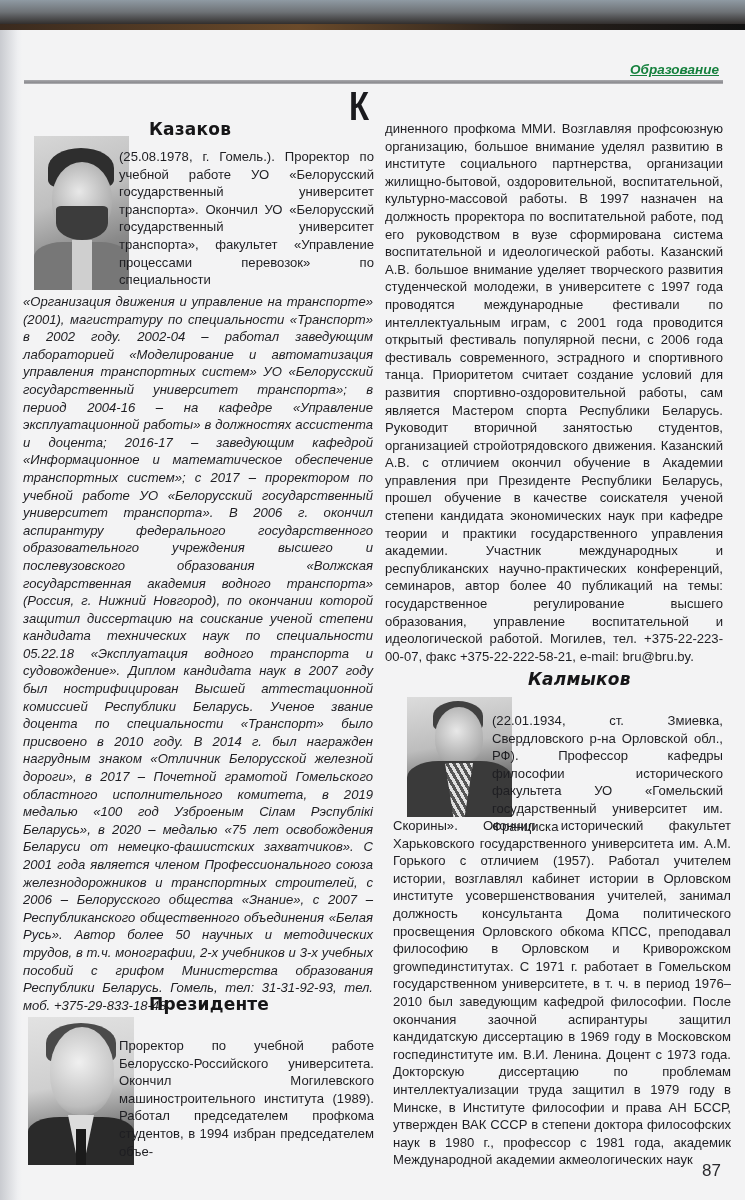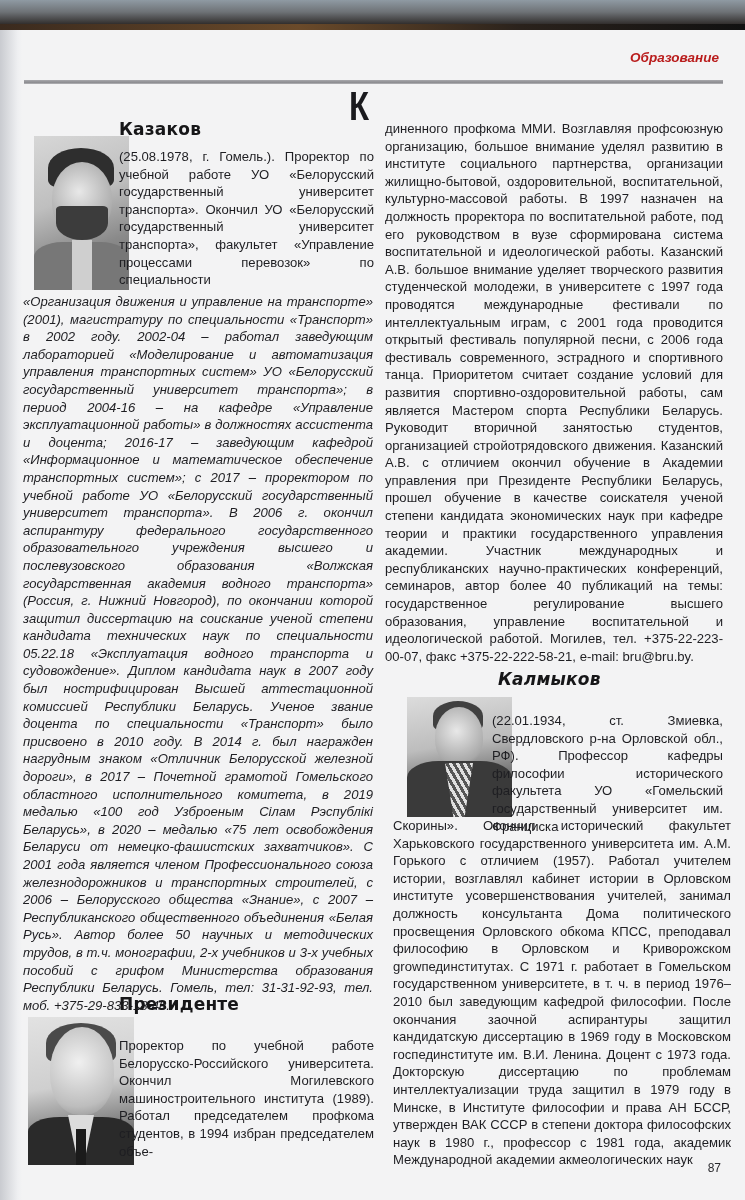--- a/index.html
+++ b/index.html
@@ -17,40 +17,40 @@
     .topband::after {
       content: ""; position: absolute; left: 0; right: 0; bottom: 0; height: 6px;
       background: linear-gradient(to right, #3a2a1e, #6a4a2a 40%, #2a221c 70%, #111 100%);
     }
     .leftshade {
       position: absolute; left: 0; top: 30px; width: 22px; height: 1170px;
       background: linear-gradient(to right, #c9cbd0, #eeeff1 80%, rgba(243,243,244,0));
     }
     .page { position: absolute; left: 0; top: 0; width: 745px; height: 1200px; }
     .section-title {
-      position: absolute; right: 26px; top: 50px;
-      font-size: 13.5px; font-weight: bold; font-style: italic; color: #b91c1c;
+      position: absolute; right: 26px; top: 62px;
+      font-size: 13.5px; font-weight: bold; font-style: italic; color: #15803d; text-decoration: underline;
     }
     .header-rule {
       position: absolute; left: 24px; right: 22px; top: 80px; height: 4px;
       background: linear-gradient(to bottom, #a9a9ad, #8c8c90 60%, #b5b5b8);
     }
     .letter {
       position: absolute; left: 349px; top: 84px;
       font-size: 40px; font-weight: bold; color: #1a1a1e;
       transform: scaleX(0.82); transform-origin: left top;
       font-family: "Liberation Sans", sans-serif;
     }
     .col { position: absolute; font-size: 13.1px; line-height: 17.6px; text-align: justify; }
     .photo {
       position: absolute; background: #888; overflow: hidden;
     }
     .name {
       font-weight: bold; font-size: 17px; line-height: 19px; color: #161618;
-      font-family: "DejaVu Sans", sans-serif; letter-spacing: 0.2px;
+      font-family: "DejaVu Sans", sans-serif; letter-spacing: 0.2px; margin-left: 30px;
     }
     .name .l { display: block; }
 
     
     .e1 { position: absolute; left: 22px; top: 120px; width: 350px; }
     .e1 .photo { left: 12px; top: 16px; width: 95px; height: 154px;
       background: linear-gradient(160deg, #d7d7d7 0%, #bfbfbf 40%, #8a8a8a 70%, #6a6a6a 100%); }
     .e1 .name { position: absolute; left: 97px; top: 0; width: 255px; }
     .e1 .bio-top { position: absolute; left: 97px; top: 28px; width: 255px; }
     .e1 .bio-rest { position: absolute; left: 1px; top: 173px; width: 350px; font-style: italic; }
@@ -75,21 +75,21 @@
 
     .face {
       position: absolute; border-radius: 50% 50% 45% 45%;
       background: radial-gradient(circle at 45% 40%, #e8e8e8, #a8a8a8 70%, #6a6a6a);
     }
     .hair { position: absolute; border-radius: 50% 50% 20% 20%; background: #3a3a3a; }
     .suit { position: absolute; background: #333; border-radius: 30% 30% 0 0; }
 
     .page-number {
       position: absolute; right: 24px; top: 1161px;
-      font-size: 12px; color: #2a2a2e;
+      font-size: 17px; color: #2a2a2e;
     }
   </style>
 </head>
 <body>
 
 <div class="page">
   <div class="topband"></div>
   <div class="leftshade"></div>
 
   <div class="section-title">Образование</div>

